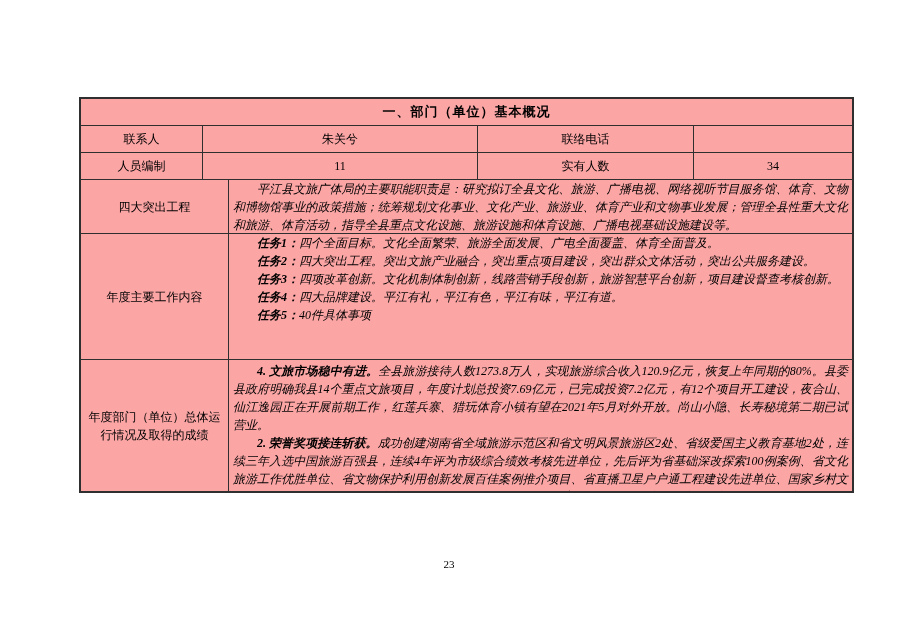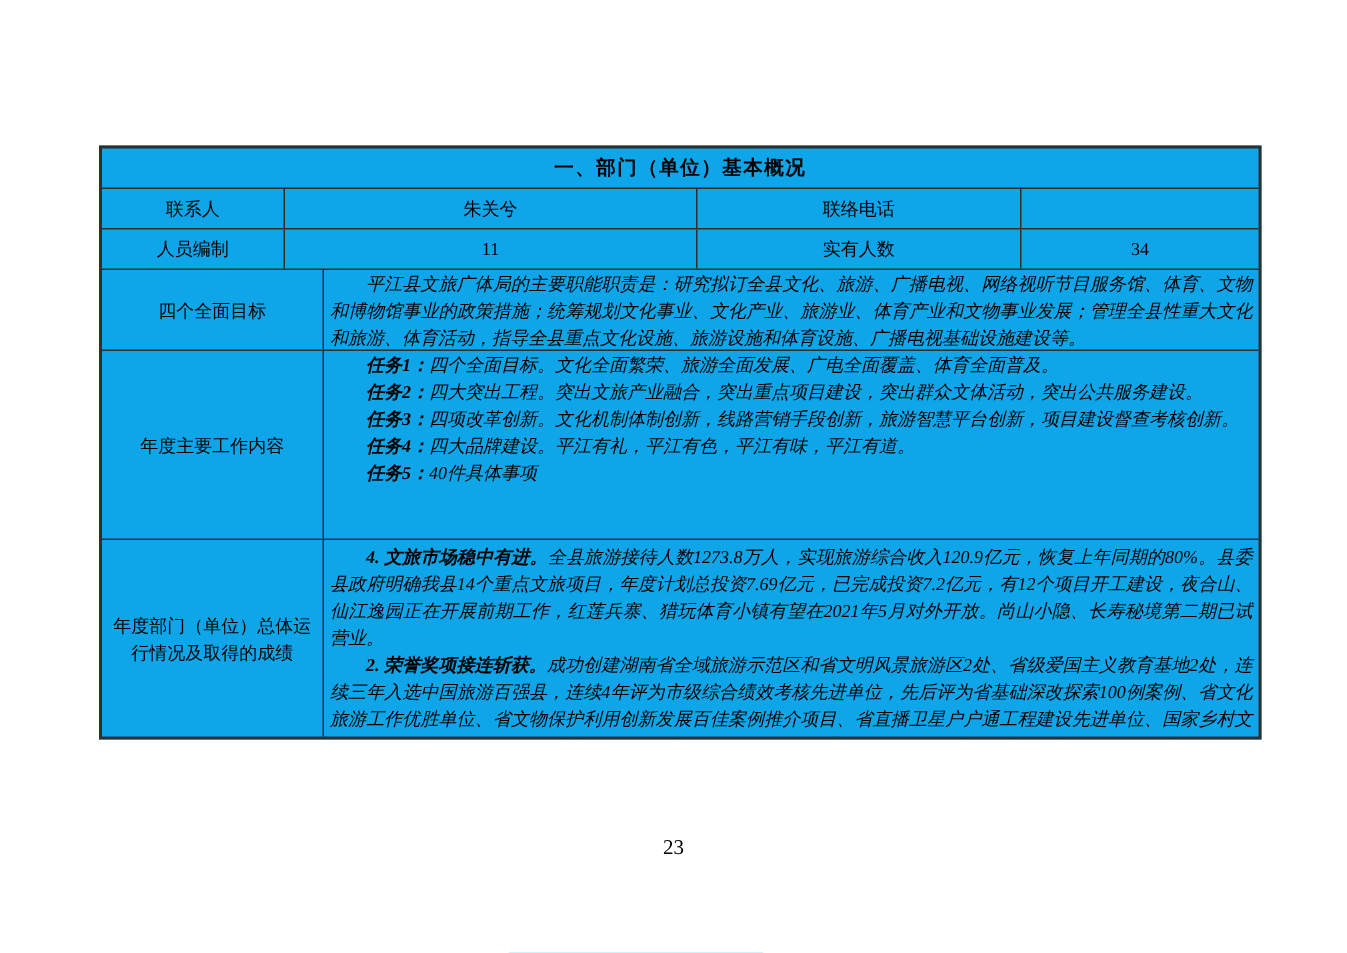--- a/index.html
+++ b/index.html
@@ -14,26 +14,26 @@
   }
   .page {
     position: absolute;
     left: 0; top: 0;
     width: 898px; height: 635px;
     background: #ffffff;
     overflow: hidden;
   }
   .doc-table {
     position: absolute;
-    left: 66px;
+    left: 79px;
     top: 97px;
     width: 775px;
     box-sizing: border-box;
     border: 2px solid #2f2f2f;
-    background: #0ea5e9;
+    background: #fca5a5;
   }
   .row {
     display: flex;
     box-sizing: border-box;
     border-bottom: 1px solid #2f2f2f;
   }
   .row:last-child { border-bottom: none; }
   .cell {
     box-sizing: border-box;
     border-right: 1px solid #2f2f2f;
@@ -84,21 +84,21 @@
     text-indent: 2em;
     text-align: justify;
   }
   .lead { font-weight: bold; }
   .page-number {
     position: absolute;
     left: 0;
     right: 0;
     top: 558px;
     text-align: center;
-    font-size: 14px;
+    font-size: 11px;
     color: #000000;
   }
 </style>
 </head>
 <body>
 
 <div class="page">
 
   <div class="doc-table">
 
@@ -114,21 +114,21 @@
     </div>
 
     <div class="row h-info">
       <div class="cell c-label1 center">人员编制</div>
       <div class="cell c-val1 center">11</div>
       <div class="cell c-label2 center">实有人数</div>
       <div class="cell c-val2 center">34</div>
     </div>
 
     <div class="row h-duties">
-      <div class="cell c-rowlabel center">四个全面目标</div>
+      <div class="cell c-rowlabel center">四大突出工程</div>
       <div class="cell c-content">
         <p class="para">平江县文旅广体局的主要职能职责是：研究拟订全县文化、旅游、广播电视、网络视听节目服务馆、体育、文物和博物馆事业的政策措施；统筹规划文化事业、文化产业、旅游业、体育产业和文物事业发展；管理全县性重大文化和旅游、体育活动，指导全县重点文化设施、旅游设施和体育设施、广播电视基础设施建设等。</p>
       </div>
     </div>
 
     <div class="row h-tasks">
       <div class="cell c-rowlabel center">年度主要工作内容</div>
       <div class="cell c-content">
         <p class="para"><span class="lead">任务1：</span><span>四个全面目标。文化全面繁荣、旅游全面发展、广电全面覆盖、体育全面普及。</span></p>
         <p class="para"><span class="lead">任务2：</span><span>四大突出工程。突出文旅产业融合，突出重点项目建设，突出群众文体活动，突出公共服务建设。</span></p>

